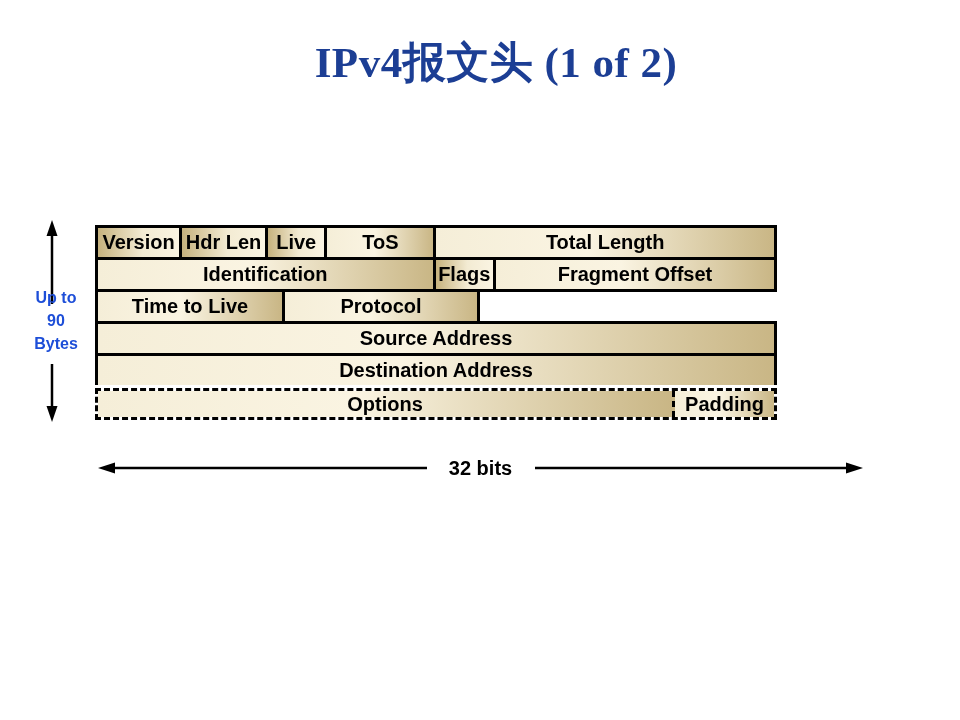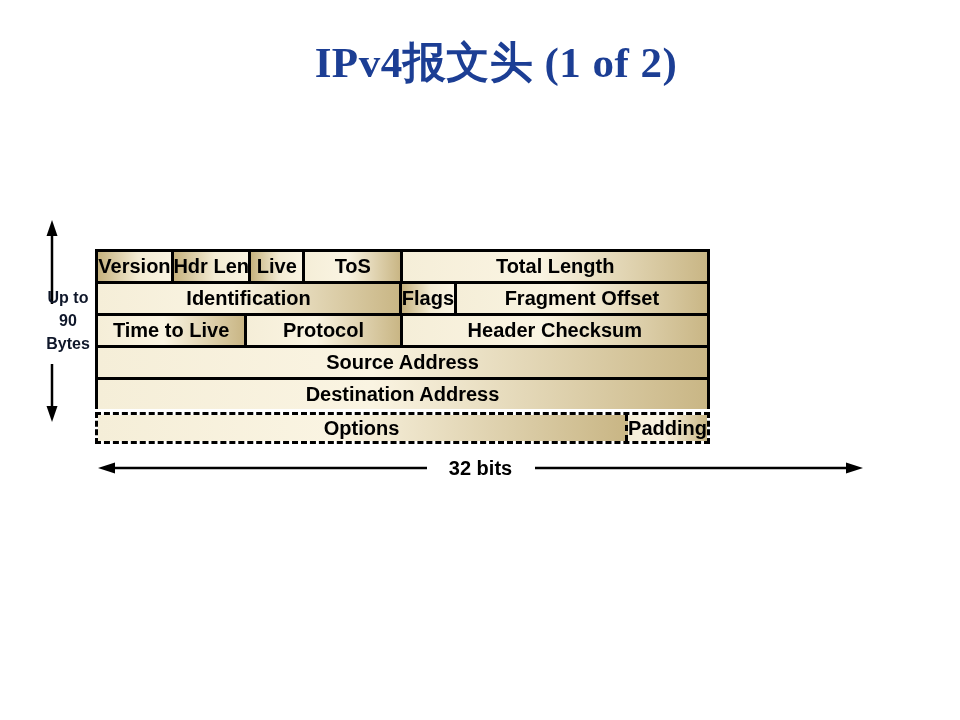--- a/index.html
+++ b/index.html
@@ -22,22 +22,21 @@
     font-weight: bold;
     font-size: 43px;
     color: #1c3e94;
     letter-spacing: 0.5px;
   }
 
   .diagram {
     position: absolute;
     left: 95px;
     top: 225px;
-    width: 615px;
-    margin-top: 24px;
+    width: 682px;
   }
 
   .drow { display: flex; height: 35px; }
   .drow + .drow { margin-top: -3px; }
 
   .cell {
     box-sizing: border-box;
     border: 3px solid #000000;
     display: flex;
     align-items: center;
@@ -88,28 +87,28 @@
     font-size: 20px;
     color: #000000;
   }
   .w-options { width: 574px; }
   .w-padding { flex: 1; border-left: 3px dashed #000000; }
 
   
   .v-arrow-svg { position: absolute; left: 12px; top: 216px; }
   .height-label {
     position: absolute;
-    left: 16px;
+    left: 4px;
     top: 286px;
     width: 104px;
     text-align: center;
     font-weight: bold;
     font-size: 16px;
     line-height: 23px;
-    color: #0f172a;
+    color: #1d4ed8;
   }
 
   
   .h-arrow-svg { position: absolute; left: 95px; top: 454px; }
   .width-label {
     position: absolute;
     left: 95px;
     top: 457px;
     width: 771px;
     text-align: center;
@@ -149,21 +148,20 @@
 
     <div class="drow">
       <div class="cell g-ld w-ident">Identification</div>
       <div class="cell g-dl w-flags">Flags</div>
       <div class="cell g-ld w-frag">Fragment Offset</div>
     </div>
 
     <div class="drow">
       <div class="cell g-ld w-ttl">Time to Live</div>
       <div class="cell g-ld w-proto">Protocol</div>
-      <div class="cell g-ld w-hcksum">Header Checksum</div>
     </div>
 
     <div class="drow">
       <div class="cell g-ld w-full">Source Address</div>
     </div>
 
     <div class="drow">
       <div class="cell g-ld w-full no-bottom">Destination Address</div>
     </div>
 

